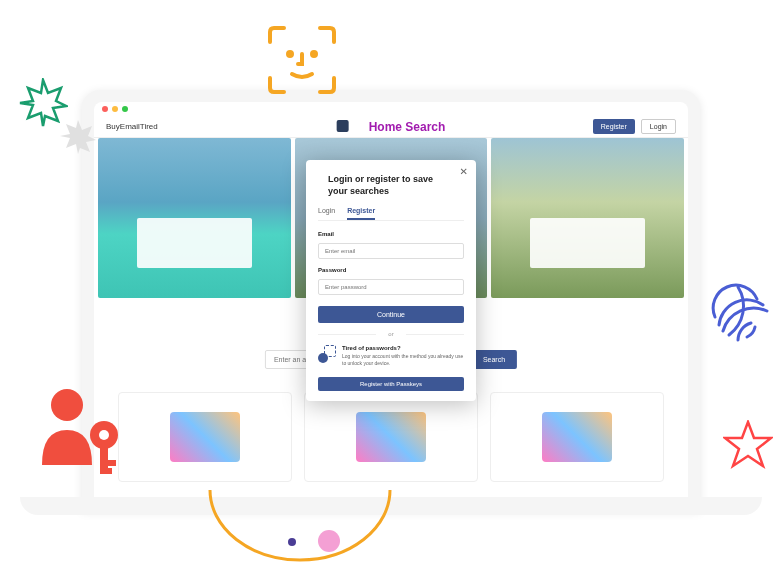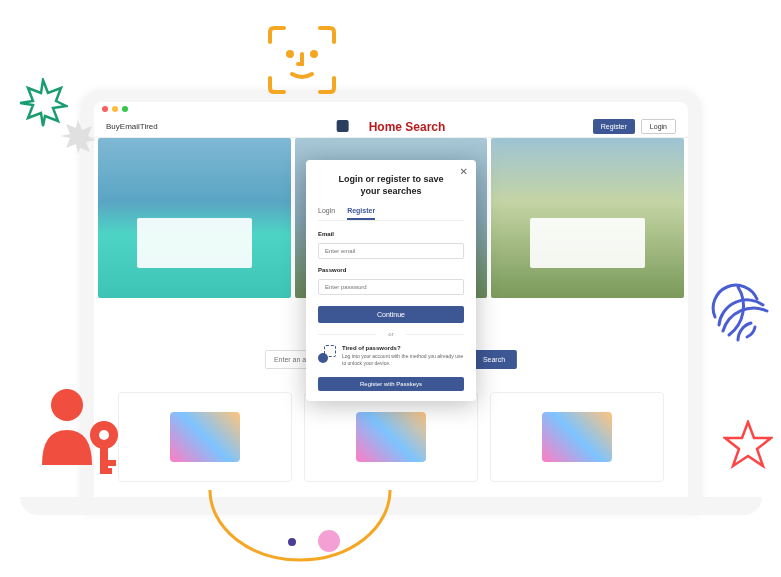--- a/index.html
+++ b/index.html
@@ -6,41 +6,41 @@
 body{background:#fff;width:781px;height:577px;position:relative;overflow:hidden}
 .laptop{position:absolute;left:82px;top:90px;width:618px;height:420px;background:#f5f5f5;border-radius:18px 18px 0 0;box-shadow:0 2px 10px rgba(0,0,0,0.1)}
 .laptop-base{position:absolute;left:20px;top:497px;width:742px;height:18px;background:#f5f5f5;border-radius:0 0 30px 30px}
 .screen{position:absolute;left:12px;top:12px;right:12px;bottom:0;background:#fff;border-radius:8px 8px 0 0;overflow:hidden}
 .window-dots{position:absolute;left:8px;top:4px;display:flex;gap:4px}
 .window-dots span{width:6px;height:6px;border-radius:50%}
 .dot-r{background:#fc605c}.dot-y{background:#fdbc40}.dot-g{background:#34c749}
 .topbar{position:absolute;top:14px;left:0;right:0;height:22px;display:flex;align-items:center;padding:0 12px;background:#fff;border-bottom:1px solid #eee}
 .nav-links{display:flex;gap:0;font-size:8px;color:#333}
 .nav-links span{cursor:pointer}
-.brand{position:absolute;left:50%;transform:translateX(-50%);display:flex;align-items:flex-start;gap:20px;font-size:12px;font-weight:600;color:#b91c1c}
+.brand{position:absolute;left:50%;transform:translateX(-50%);display:flex;align-items:flex-start;gap:20px;font-size:12px;font-weight:600;color:#a21caf}
 .brand-icon{width:12px;height:12px;background:#2c3e5d;border-radius:2px}
 .auth-btns{margin-left:auto;display:flex;gap:6px}
 .btn-register-top{background:#3d5795;color:#fff;font-size:7px;padding:3px 8px;border-radius:2px;border:none}
 .btn-login-top{background:#fff;color:#333;font-size:7px;padding:3px 8px;border:1px solid #ccc;border-radius:2px}
 .hero{position:absolute;top:36px;left:0;right:0;height:160px;display:flex;gap:4px;padding:0 4px}
 .hero-img{flex:1;background:linear-gradient(135deg,#b8d4e3,#8fb5c9);border-radius:2px;position:relative;overflow:hidden}
 .hero-img.h1{background:linear-gradient(180deg,#7fb8d4 0%,#5aa5c4 40%,#4dd4c4 60%,#3ec4b4 100%)}
 .hero-img.h2{background:linear-gradient(180deg,#a8c8d8 0%,#88a8b8 50%,#6a8a5a 100%)}
 .hero-img.h3{background:linear-gradient(180deg,#9ec4d4 0%,#c4d4a4 40%,#7a9a5a 100%)}
 .house{position:absolute;bottom:30px;left:20%;right:20%;height:50px;background:rgba(255,255,255,0.9);border-radius:2px}
 .tagline{position:absolute;top:216px;left:0;right:0;text-align:center;font-size:16px;color:#3d5795;font-weight:400}
 .search-bar{position:absolute;top:248px;left:50%;transform:translateX(-50%);display:flex;gap:6px}
 .search-input{width:200px;padding:5px 8px;font-size:7px;border:1px solid #ddd;border-radius:2px;color:#999}
 .search-btn{background:#3d5795;color:#fff;font-size:7px;padding:5px 12px;border:none;border-radius:2px}
 .cards{position:absolute;top:290px;left:0;right:0;display:flex;gap:12px;padding:0 24px}
 .card{flex:1;height:90px;background:#fff;border:1px solid #eee;border-radius:4px;display:flex;align-items:center;justify-content:center}
 .card-ill{width:70px;height:50px;background:linear-gradient(45deg,#f4a,#4af,#fa4);border-radius:4px;opacity:0.7}
 .modal{position:absolute;left:50%;top:58px;transform:translateX(-50%);width:170px;background:#fff;border-radius:4px;box-shadow:0 4px 24px rgba(0,0,0,0.25);padding:10px 12px;z-index:10}
 .modal-close{position:absolute;right:8px;top:6px;font-size:10px;color:#666;cursor:pointer}
-.modal-title{font-size:9px;font-weight:600;text-align:center;margin:4px 10px 10px;color:#222;line-height:1.3}
+.modal-title{font-size:9px;font-weight:600;text-align:left;margin:4px 10px 10px;color:#222;line-height:1.3}
 .tabs{display:flex;gap:12px;font-size:7px;margin-bottom:10px;border-bottom:1px solid #eee}
 .tab{padding-bottom:4px;color:#666;cursor:pointer}
 .tab.active{color:#3d5795;border-bottom:2px solid #3d5795;font-weight:600}
 .field-label{font-size:6px;font-weight:600;color:#222;margin-bottom:2px}
 .field-input{width:100%;padding:4px 6px;font-size:6px;border:1px solid #ddd;border-radius:2px;margin-bottom:8px;color:#999}
 .btn-continue{width:100%;background:#3d5795;color:#fff;font-size:7px;padding:5px;border:none;border-radius:2px;margin-top:2px}
 .divider{text-align:center;font-size:6px;color:#999;margin:8px 0;position:relative}
 .divider::before,.divider::after{content:'';position:absolute;top:50%;width:40%;height:1px;background:#eee}
 .divider::before{left:0}.divider::after{right:0}
 .passkey-box{display:flex;gap:6px;align-items:flex-start;margin-bottom:6px}

